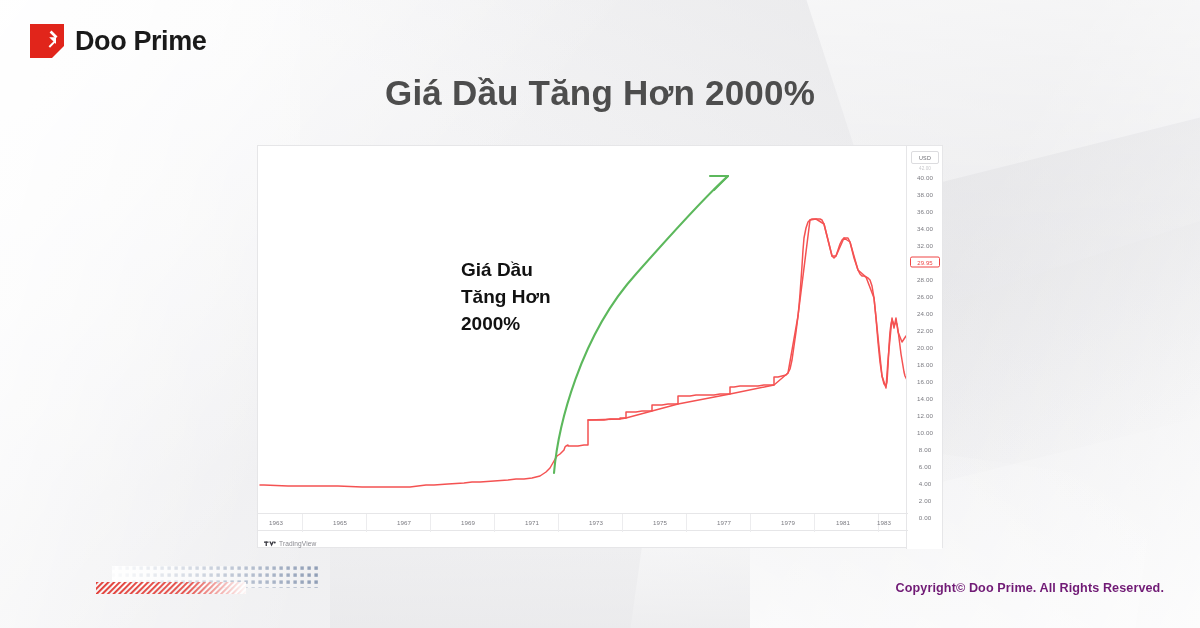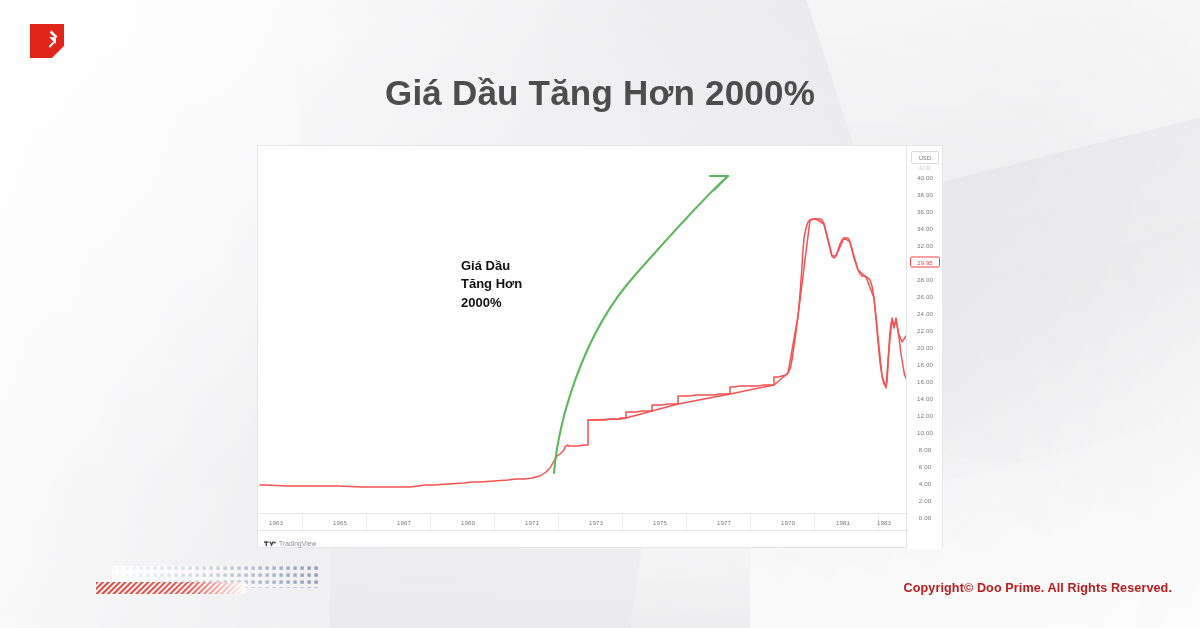--- a/index.html
+++ b/index.html
@@ -215,44 +215,44 @@
     font-size: 6.6px;
     color: #8a8a90;
     letter-spacing: 0.1px;
   }
 
   
   .annotation {
     position: absolute;
     left: 461px;
     top: 257px;
-    font-size: 13px;
+    font-size: 19px;
     font-weight: 700;
     color: #111111;
     line-height: 1.42;
     z-index: 6;
     white-space: nowrap;
   }
 
   
   .deco {
     position: absolute;
     left: 96px;
     bottom: 27px;
     width: 240px;
     height: 36px;
     z-index: 3;
   }
   .copyright {
     position: absolute;
-    right: 28px;
+    right: 36px;
     bottom: 33px;
     font-size: 12.6px;
     font-weight: 700;
-    color: #b91c1c;
+    color: #701a75;
     letter-spacing: 0.1px;
     z-index: 5;
     white-space: nowrap;
   }
 </style>
 </head>
 <body>
 
 <div class="bg-layer"></div>
 <div class="bg-facet facet-a"></div>
@@ -263,20 +263,21 @@
 
 <div class="logo">
   <span class="logo-mark">
     <svg width="34" height="34" viewBox="0 0 34 34" aria-hidden="true">
       <path d="M0 0 H34 V22 L22 34 H0 Z" fill="#e1251b"></path>
       <path d="M21.5 6.5 L27.5 12.5 L25.6 14.4 L19.6 8.4 Z" fill="#ffffff"></path>
       <path d="M19.2 13.2 L26.0 13.2 L26.0 20.0 Z" fill="#ffffff"></path>
       <path d="M18.6 22.3 L24.2 16.7 L25.6 18.1 L20.0 23.7 Z" fill="#ffffff"></path>
     </svg>
   </span>
+  <span class="logo-text">Doo Prime</span>
 </div>
 
 <h1 class="page-title">Giá Dầu Tăng Hơn 2000%</h1>
 
 <div class="chart-panel">
 
   <div class="chart-plot">
     <svg width="650" height="367" viewBox="0 0 650 367">
 
       <polyline fill="none" stroke="#f45252" stroke-width="1.5" stroke-linejoin="round" stroke-linecap="round" points="2,339 6,339 30,340 56,340 80,340 104,341 128,341 152,341 160,340 168,339 176,339 190,338 206,337 214,336 222,336 236,335 250,334 258,333 266,333 274,332 282,330 288,326 292,322 296,315 299,310 302,308 304,306 306,304 307,301 308,300 310,299

